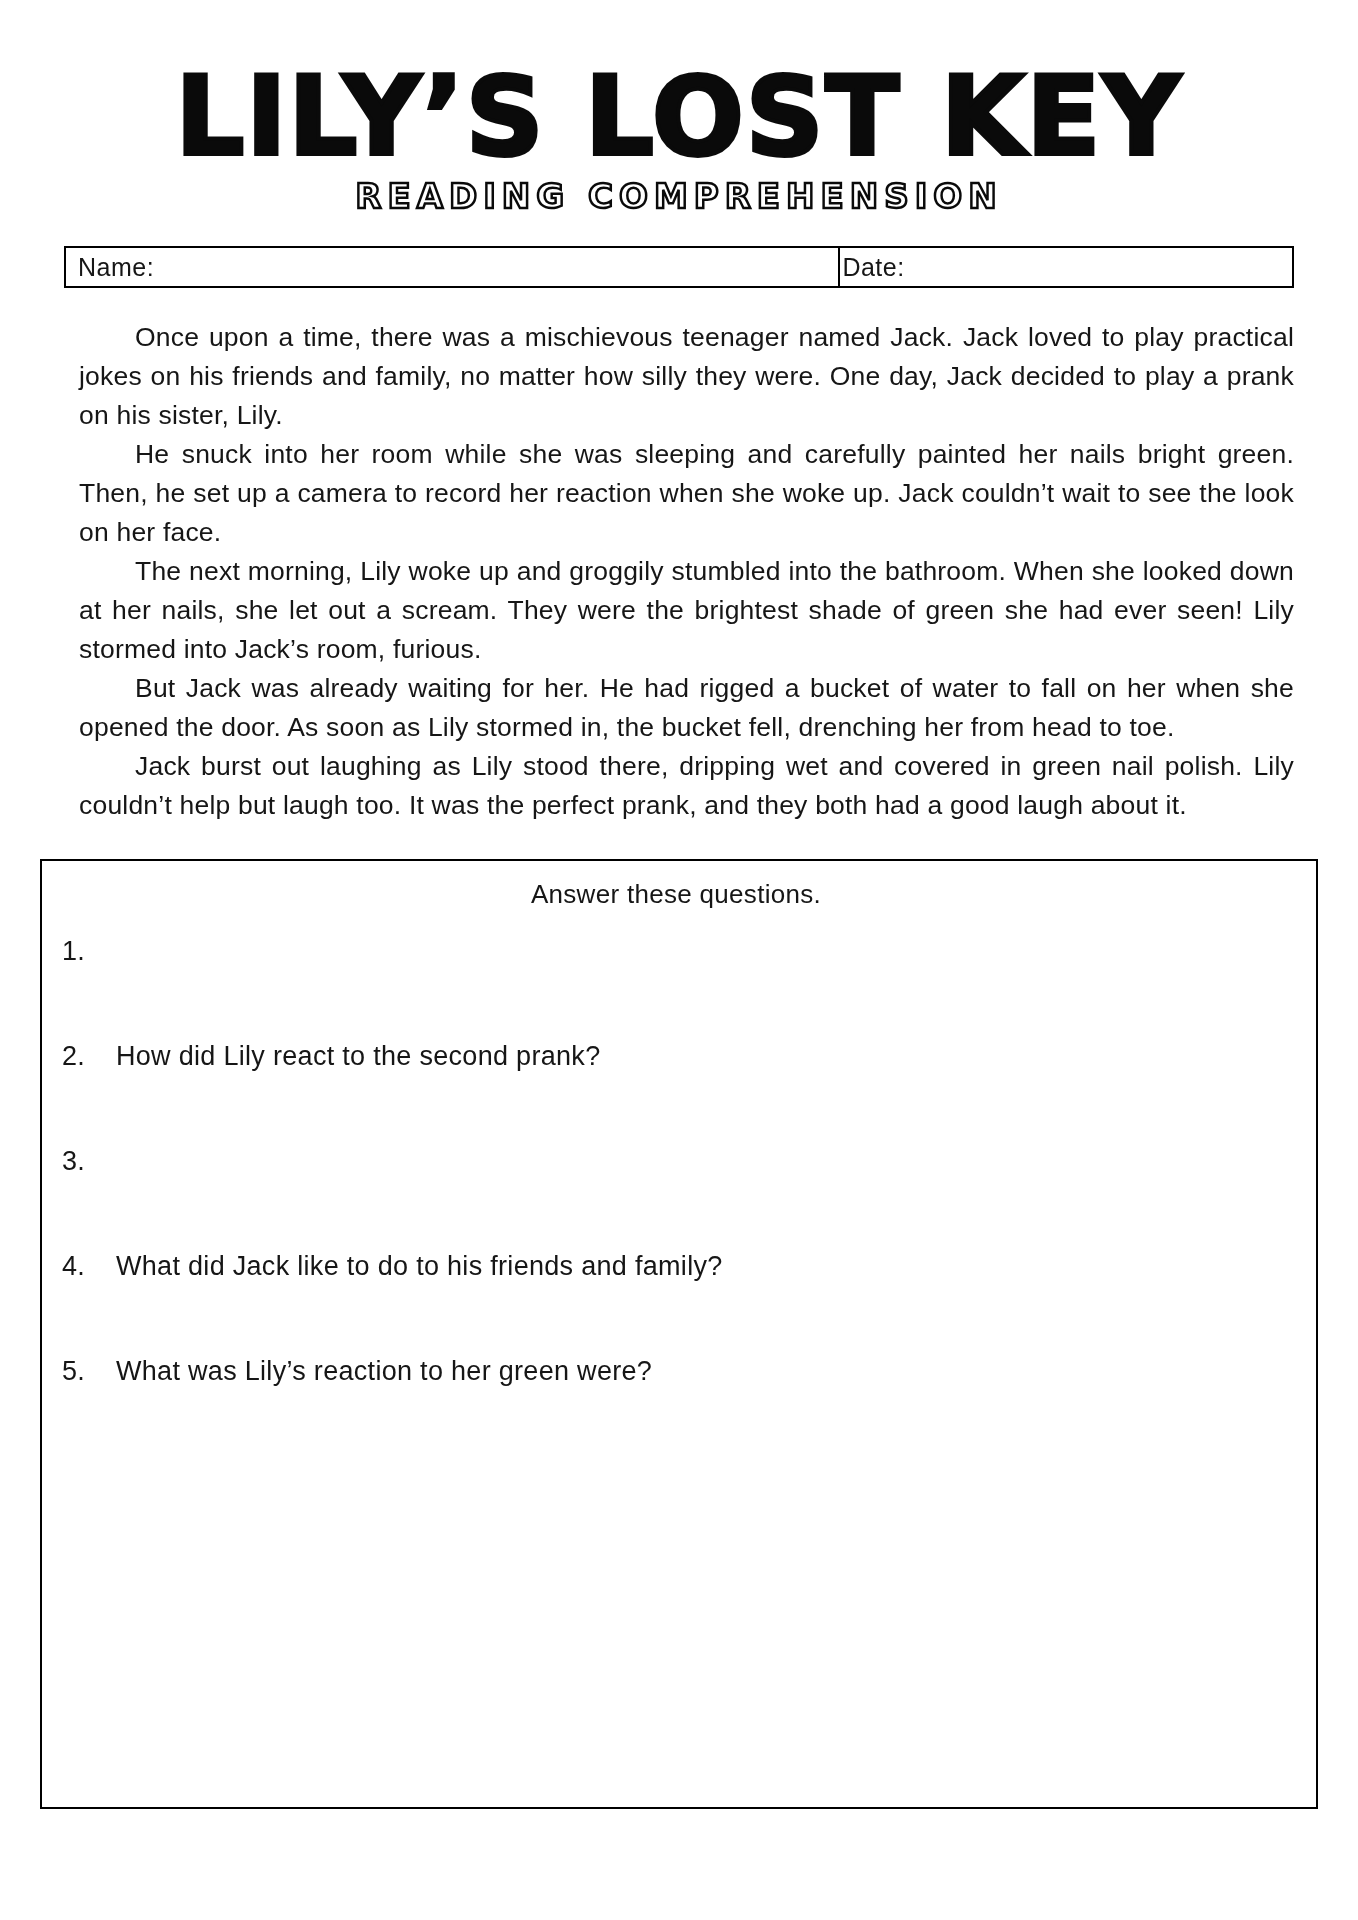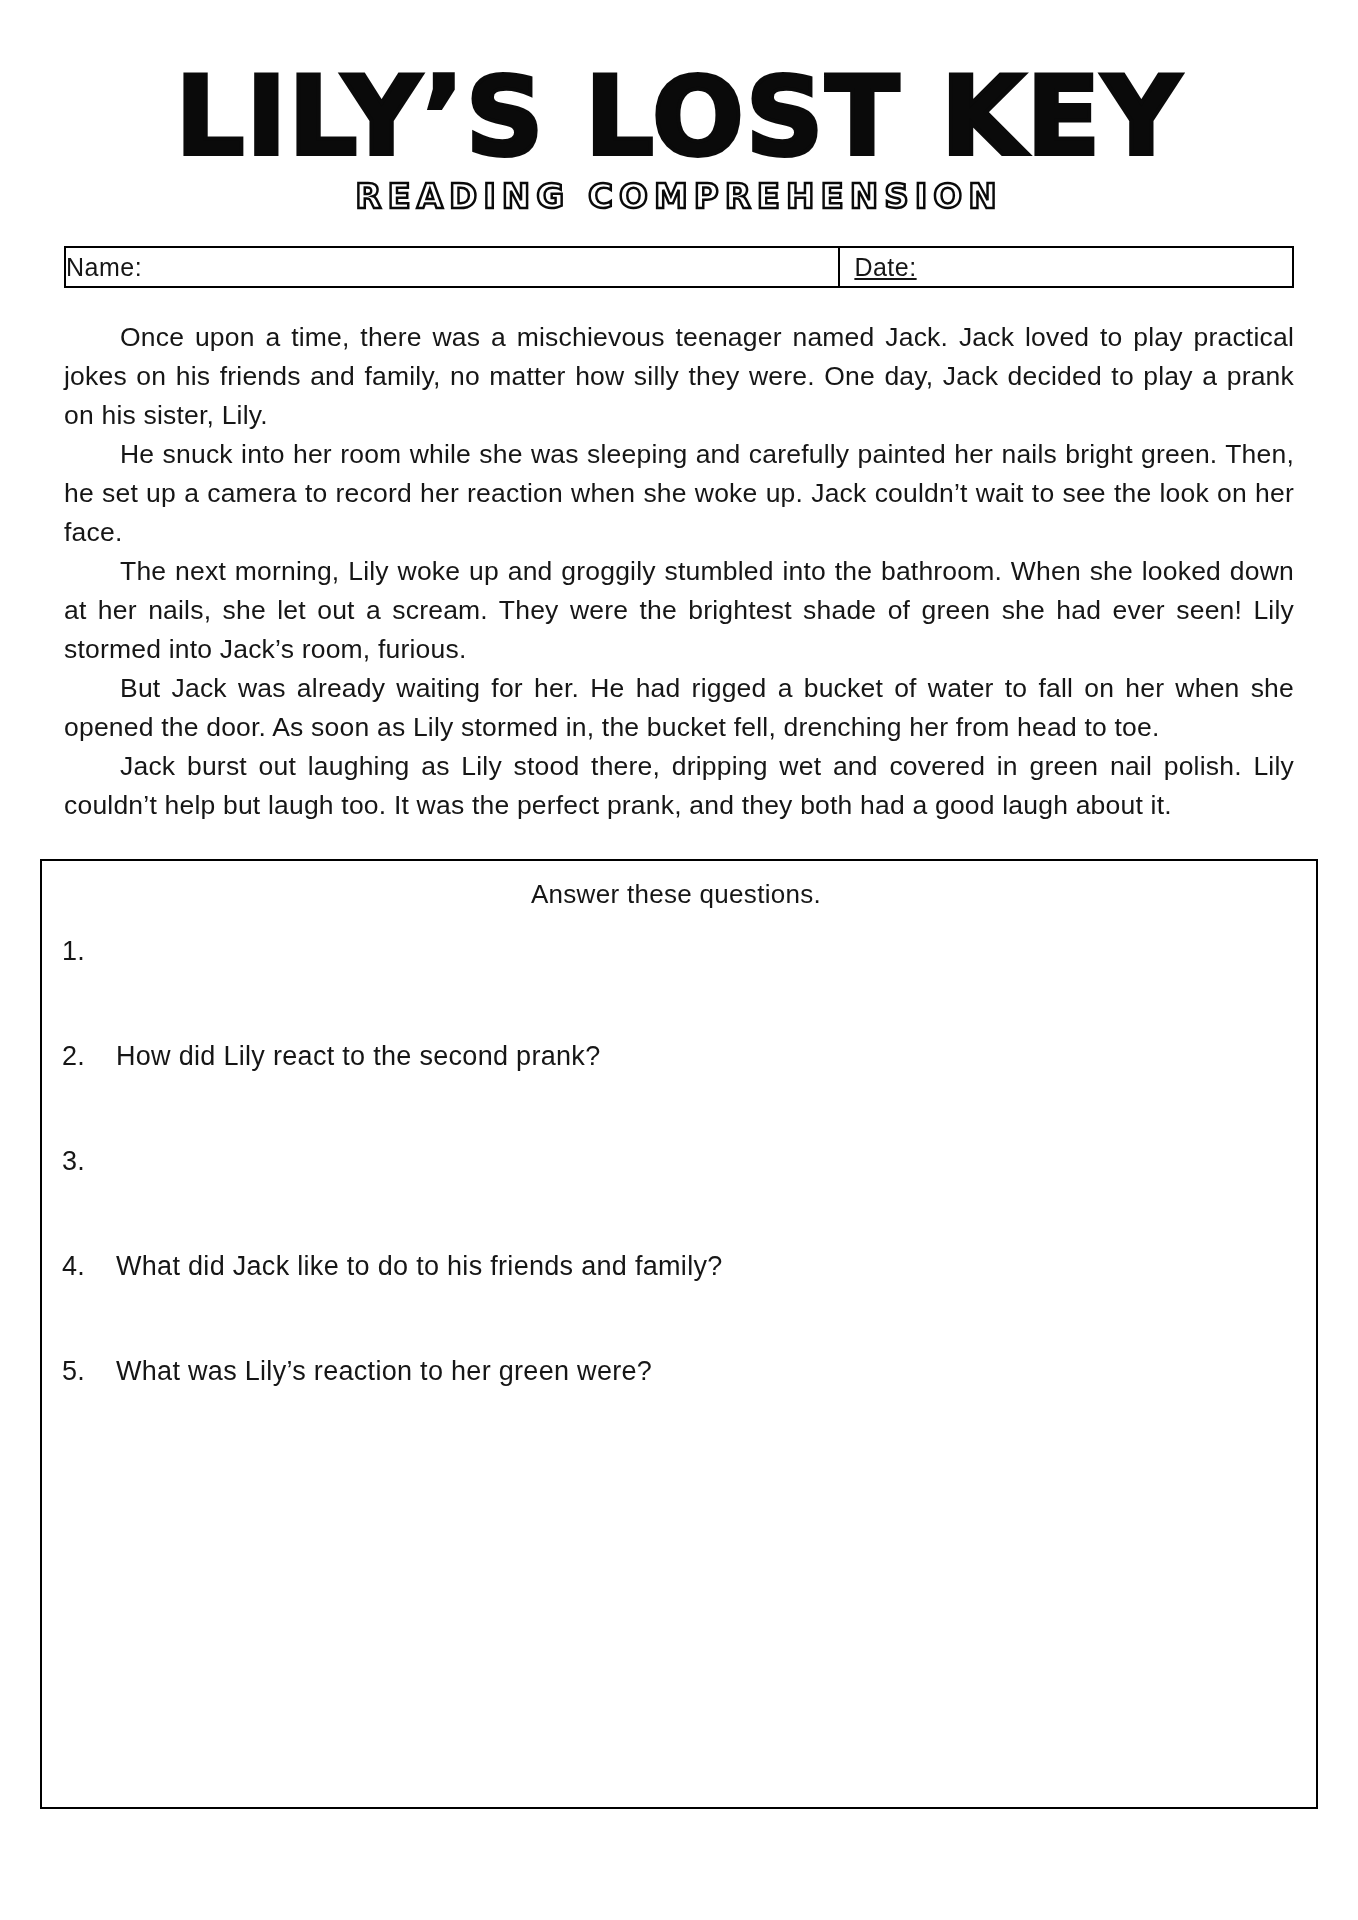--- a/index.html
+++ b/index.html
@@ -49,44 +49,43 @@
     border:2px solid #000;
     height:42px;
     margin-top:30px;
     font-size:25px;
     letter-spacing:0.5px;
   }
   .name-cell {
     flex:0 0 63%;
     display:flex;
     align-items:center;
-    padding-left:0;
+    padding-left:12px;
     gap:10px;
   }
   .date-cell {
     flex:1;
     display:flex;
     align-items:center;
-    padding-left:14px;
+    padding-left:2px;
     gap:0;
     border-left:2px solid #000;
-    text-decoration:underline;
   }
   .fill { flex:1; height:100%; }
 
   
   .story {
     margin-top:30px;
     font-size:26.5px;
     line-height:39px;
     letter-spacing:0.2px;
     text-align:justify;
     color:#161616;
   }
-  .story p { text-indent:56px; }
+  .story p { text-indent:56px;margin-left:15px; }
 
   
   .questions {
     border:2px solid #000;
     margin:34px -24px 0 -24px;
     height:950px;
     padding:18px 26px 1px 20px;
   }
   .q-heading {
     text-align:center;

